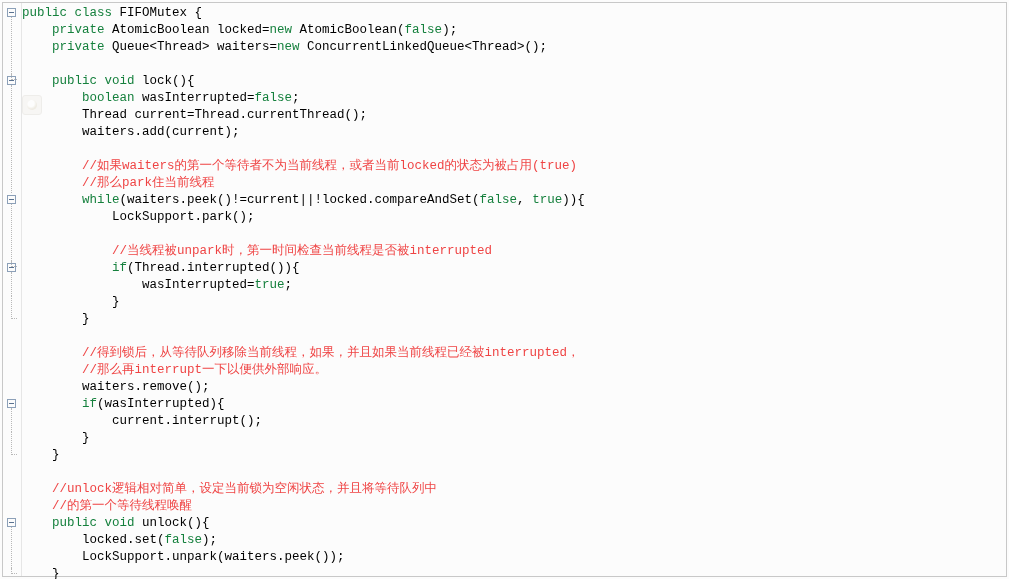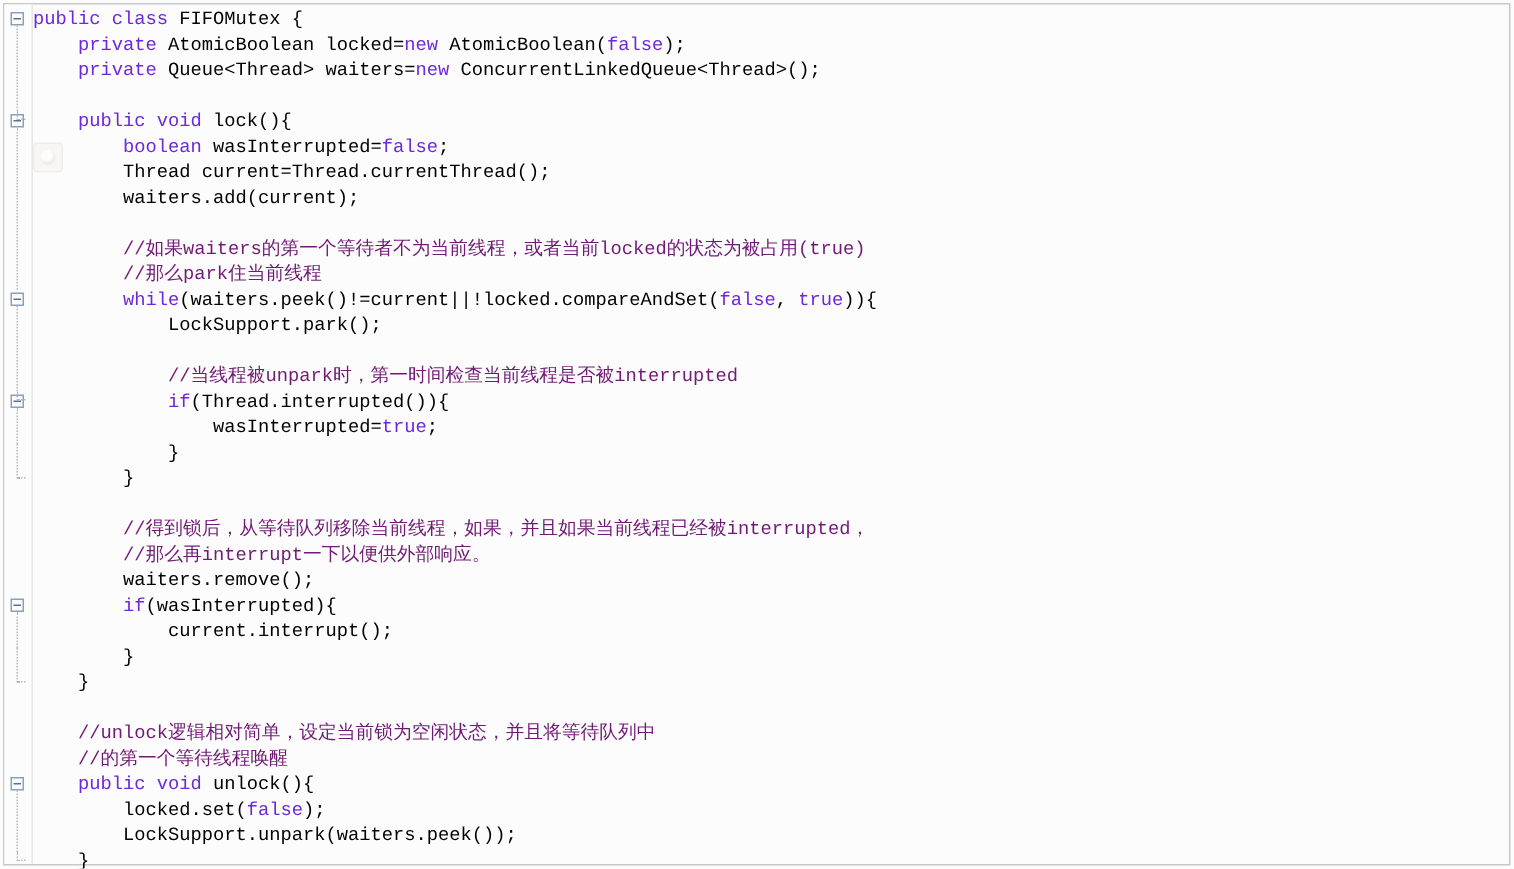--- a/index.html
+++ b/index.html
@@ -64,22 +64,22 @@
     border-bottom: 1px dotted #b8b8b8;
   }
   .code {
     position: absolute;
     left: 19px;
     right: 0;
     top: 0;
     padding-top: 2px;
   }
   .line { height: 17px; }
-  .kw { color: #6d28d9; }
-  .cm { color: #701a75; }
+  .kw { color: #15803d; }
+  .cm { color: #ef4444; }
   .watermark {
     position: absolute;
     left: 19px;
     top: 92px;
     width: 18px;
     height: 18px;
     border: 1px solid #e4e2dc;
     border-radius: 3px;
     background: #f3f2ee;
     opacity: 0.55;

